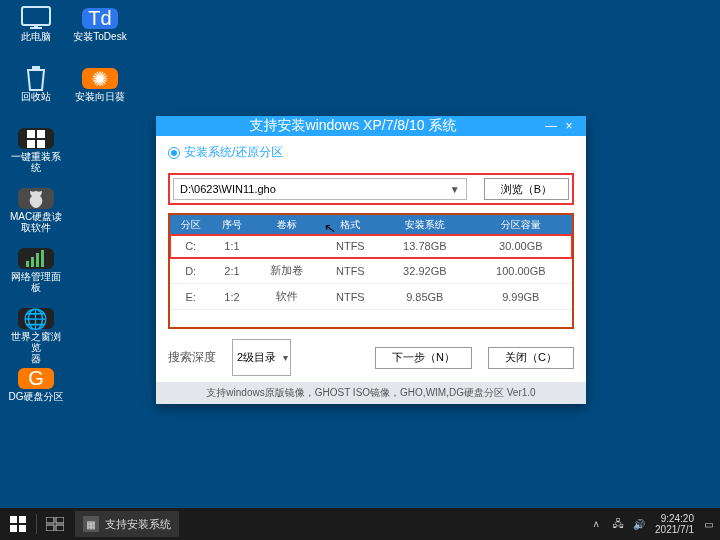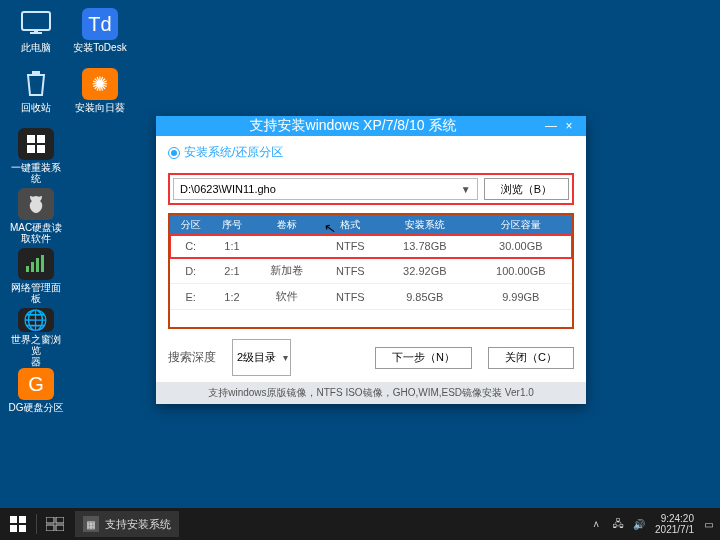--- a/index.html
+++ b/index.html
@@ -15,21 +15,21 @@
   display: flex; flex-direction: column; gap: 4px;
 }
 .dicon-col { display: flex; gap: 8px; }
 .dicon {
   width: 56px; height: 56px;
   display: flex; flex-direction: column; align-items: center;
   color: #fff; font-size: 10px; text-align: center;
   cursor: pointer; gap: 2px;
 }
 .dicon .sq {
-  width: 36px; height: 32px; border-radius: 6px;
+  width: 36px; height: 21px; border-radius: 6px;
   display: flex; align-items: center; justify-content: center;
   font-size: 20px;
 }
 .todesk { background: #2e76ec; color: #fff; }
 .sunflower { background: #ff7a00; color: #fff; }
 .pc-icon { color: #fff; }
 .bin-icon { color: #fff; }
 .reinstall { background: #222; color: #fff; border-radius: 4px; }
 .mac { background: #4a4a4a; color: #ccc; border-radius: 4px; }
 .net { background: #222; color: #5ec16a; border-radius: 4px; }
@@ -59,21 +59,21 @@
   width: 12px; height: 12px; border-radius: 50%;
   border: 1.5px solid #29a7ff; position: relative;
 }
 .radio.selected { color: #29a7ff; }
 .radio.selected .dot::after {
   content: ""; position: absolute; inset: 2px; border-radius: 50%; background: #29a7ff;
 }
 .radio.unselected .dot { border-color: #888; }
 .path-row {
   border: 2px solid #e33; padding: 3px;
-  display: flex; align-items: flex-start; gap: 6px;
+  display: flex; align-items: flex-start; gap: 17px;
 }
 .path-input {
   flex: 1; border: 1px solid #bbb; height: 22px; padding: 0 6px;
   font-size: 11px; display: flex; align-items: center;
   justify-content: space-between;
 }
 .caret { font-size: 10px; color: #555; }
 .btn {
   border: 1px solid #999; background: #fff; height: 22px;
   padding: 0 16px; font-size: 11px; cursor: pointer;
@@ -266,21 +266,21 @@
     <div class="bottom-row">
       <span style="color:#555">搜索深度</span>
       <div class="select">
         <span>2级目录</span>
       </div>
       <div class="spacer"></div>
       <button class="btn">下一步（N）</button>
       <button class="btn">关闭（C）</button>
     </div>
   </div>
-  <div class="footer">支持windows原版镜像，NTFS ISO镜像，GHO,WIM,ESD镜像安装 Ver1.0</div>
+  <div class="footer">支持windows原版镜像，GHOST ISO镜像，GHO,WIM,DG硬盘分区 Ver1.0</div>
 </div>
 
 <div class="cursor">↖</div>
 
 <div class="taskbar">
   <div class="start">
     <svg width="16" height="16">
         <rect x="0" y="0" width="7" height="7" fill="#fff"></rect>
         <rect x="9" y="0" width="7" height="7" fill="#fff"></rect>
         <rect x="0" y="9" width="7" height="7" fill="#fff"></rect>

